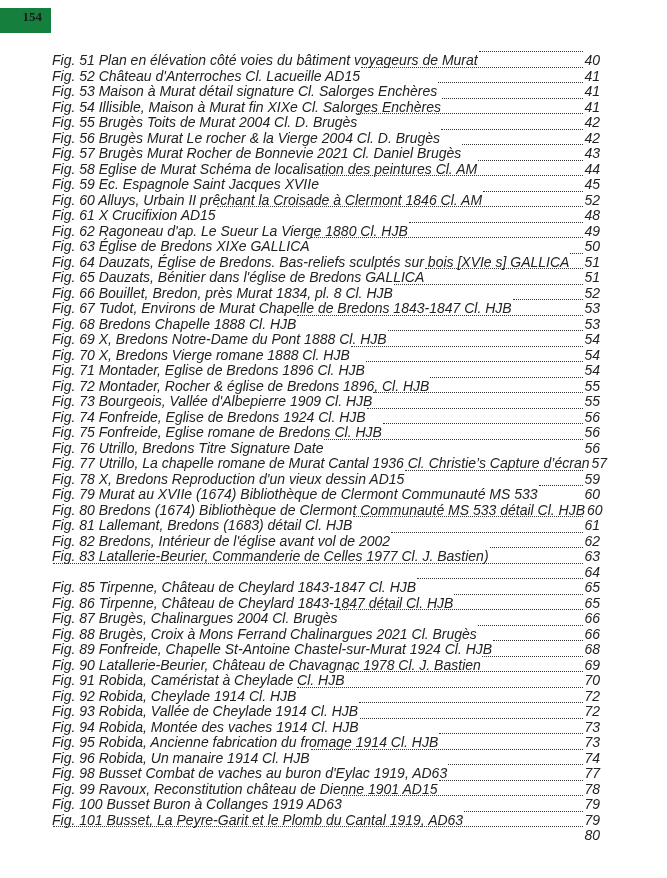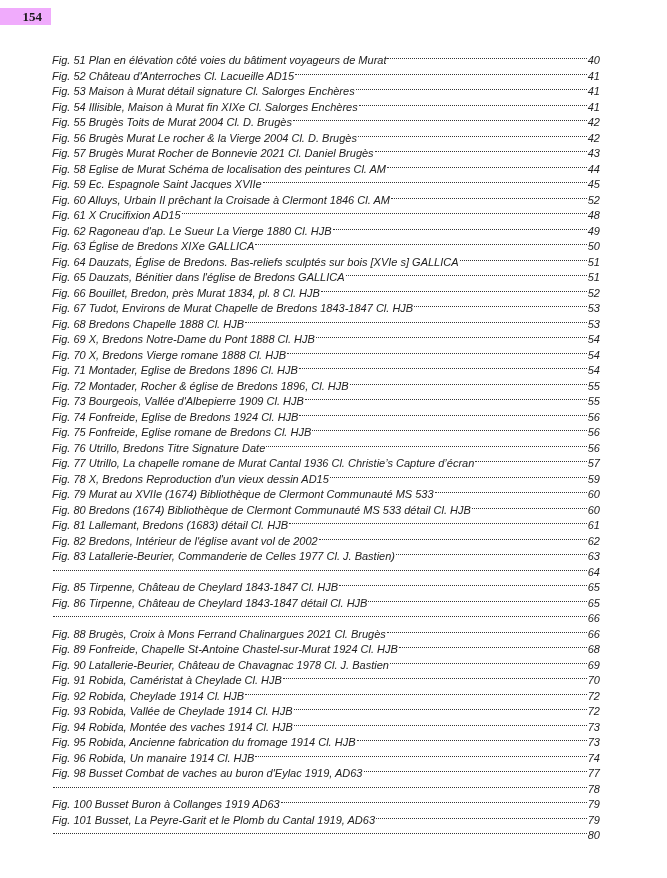--- a/index.html
+++ b/index.html
@@ -1,26 +1,26 @@
 <!DOCTYPE html>
 <html><head>
 <meta charset="utf-8">
 <style>
   html, body { margin: 0; padding: 0; background: #ffffff; }
   body { width: 667px; height: 878px; position: relative; overflow: hidden; font-family: "Liberation Sans", "DejaVu Sans", sans-serif; }
   .page-badge {
-    position: absolute; left: 0; top: 8px; width: 51px; height: 17px;
-    background: #f0abfc; color: #1a1a1a;
+    position: absolute; left: 0; top: 8px; width: 51px; height: 25px;
+    background: #15803d; color: #1a1a1a;
     font-family: "Liberation Serif", "DejaVu Serif", serif; font-weight: bold; font-size: 13px;
     line-height: 17px; text-align: right; box-sizing: border-box; padding-right: 9px;
   }
   .toc { position: absolute; left: 52px; top: 53px; width: 548px; }
   .toc-row {
-    display: flex; align-items: center; height: 15.5px; line-height: 15.5px;
-    font-style: italic; font-size: 11px; color: #222; white-space: nowrap;
+    display: flex; align-items: flex-start; height: 15.5px; line-height: 15.5px;
+    font-style: italic; font-size: 14px; color: #222; white-space: nowrap;
   }
   .toc-label { flex: 0 0 auto; }
   .toc-dots {
     flex: 1 1 auto; overflow: hidden; margin: 0 1px;
     border-bottom: 1.3px dotted #333; height: 0; position: relative; top: -2px;
   }
   .toc-page { flex: 0 0 auto; text-align: right; }
 </style>
 </head>
 <body>
@@ -201,20 +201,21 @@
       <span class="toc-label">Fig. 85 Tirpenne, Château de Cheylard 1843-1847 Cl. HJB</span>
       <span class="toc-dots"></span>
       <span class="toc-page">65</span>
     </div>
     <div class="toc-row">
       <span class="toc-label">Fig. 86 Tirpenne, Château de Cheylard 1843-1847 détail Cl. HJB</span>
       <span class="toc-dots"></span>
       <span class="toc-page">65</span>
     </div>
     <div class="toc-row">
+      <span class="toc-label">Fig. 87 Brugès, Chalinargues 2004 Cl. Brugès</span>
       <span class="toc-dots"></span>
       <span class="toc-page">66</span>
     </div>
     <div class="toc-row">
       <span class="toc-label">Fig. 88 Brugès, Croix à Mons Ferrand Chalinargues 2021 Cl. Brugès</span>
       <span class="toc-dots"></span>
       <span class="toc-page">66</span>
     </div>
     <div class="toc-row">
       <span class="toc-label">Fig. 89 Fonfreide, Chapelle St-Antoine Chastel-sur-Murat 1924 Cl. HJB</span>
@@ -255,20 +256,21 @@
       <span class="toc-label">Fig. 96 Robida, Un manaire 1914 Cl. HJB</span>
       <span class="toc-dots"></span>
       <span class="toc-page">74</span>
     </div>
     <div class="toc-row">
       <span class="toc-label">Fig. 98 Busset Combat de vaches au buron d'Eylac 1919, AD63</span>
       <span class="toc-dots"></span>
       <span class="toc-page">77</span>
     </div>
     <div class="toc-row">
+      <span class="toc-label">Fig. 99 Ravoux, Reconstitution château de Dienne 1901 AD15</span>
       <span class="toc-dots"></span>
       <span class="toc-page">78</span>
     </div>
     <div class="toc-row">
       <span class="toc-label">Fig. 100 Busset Buron à Collanges 1919 AD63</span>
       <span class="toc-dots"></span>
       <span class="toc-page">79</span>
     </div>
     <div class="toc-row">
       <span class="toc-label">Fig. 101 Busset, La Peyre-Garit et le Plomb du Cantal 1919, AD63</span>

